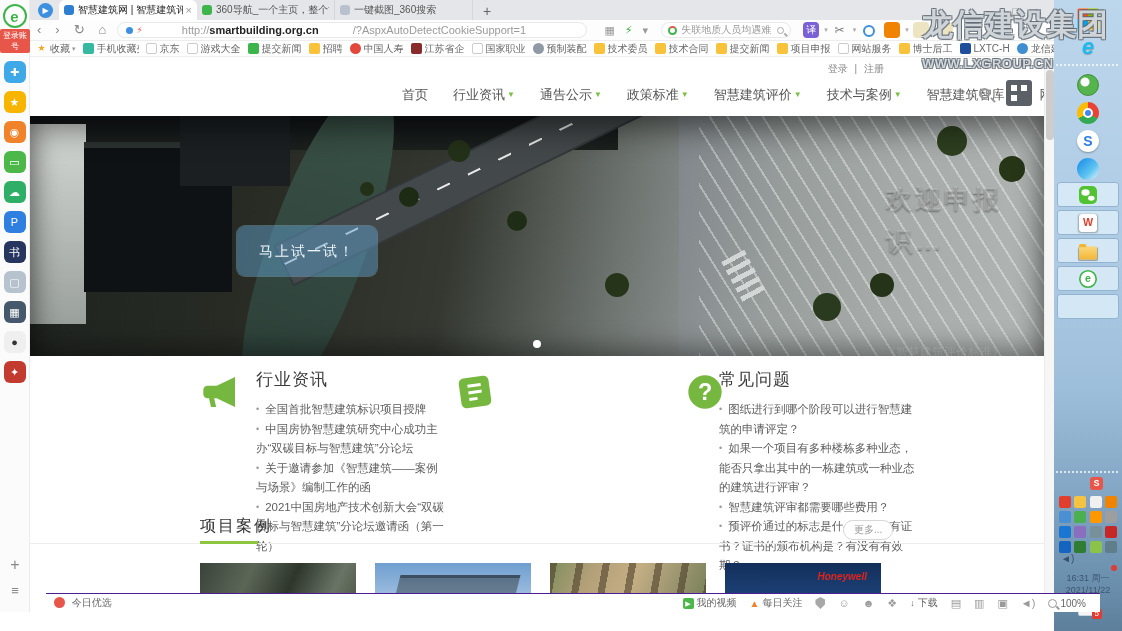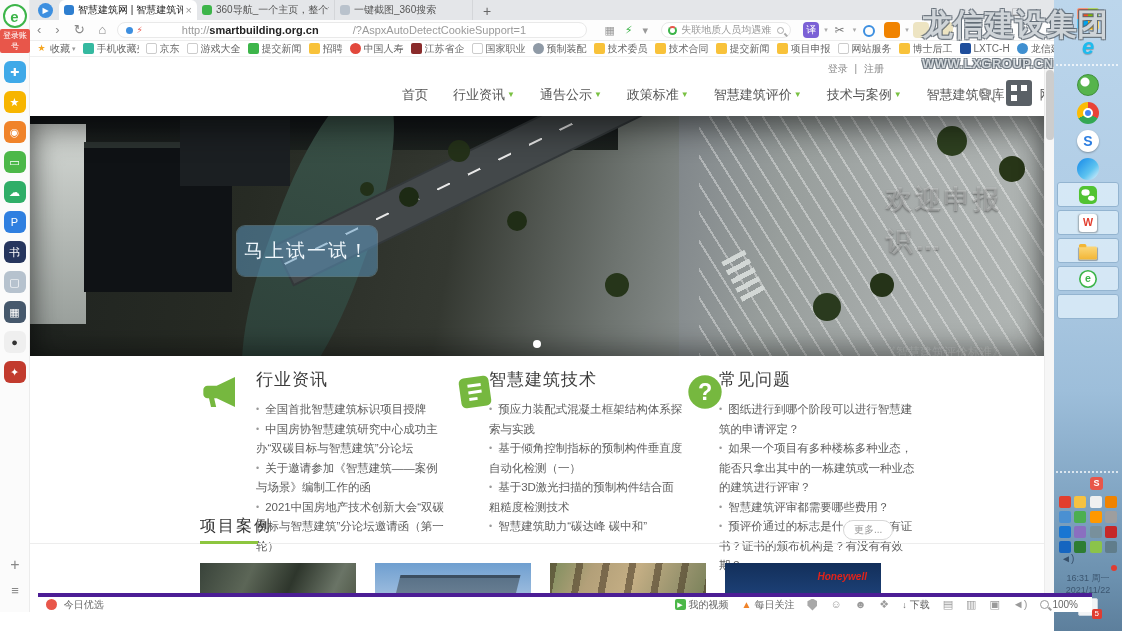--- a/index.html
+++ b/index.html
@@ -104,21 +104,21 @@
   .h-parking{right:0;top:0;width:36%;height:100%;background:linear-gradient(100deg,#80868a 0%,#989e9c 30%,#a7acab 60%,#b2b7b5 100%);}
   .h-stripes{right:0;top:0;width:34%;height:100%;opacity:.45;
     background:repeating-linear-gradient(58deg,rgba(255,255,255,.8) 0 2px,transparent 2px 15px);}
   .h-cross{left:690px;top:148px;width:48px;height:26px;transform:rotate(62deg);
     background:repeating-linear-gradient(90deg,#d2d7d5 0 5px,transparent 5px 10px);}
   .h-trees{left:330px;top:66px;width:14px;height:14px;border-radius:50%;background:#223018;
     box-shadow:42px 8px 0 3px #1d2a14,92px -38px 0 4px #243119,150px 32px 0 3px #202d16,250px 96px 0 5px #26351a,
     460px 118px 0 7px #2a3a1e,515px 96px 0 5px #253318,585px -48px 0 8px #2e4020,645px -20px 0 6px #283618;}
   .h-vignette{inset:0;box-shadow:inset 0 14px 30px rgba(0,0,0,.45),inset 0 -10px 24px rgba(0,0,0,.3);}
   #hero-cta{position:absolute;left:207px;top:110px;width:140px;height:50px;background:rgba(96,158,200,.5);
-    border-radius:8px;color:#eef6fb;font-size:19px;letter-spacing:2px;text-align:center;line-height:50px;
+    border-radius:8px;color:#eef6fb;font-size:14px;letter-spacing:2px;text-align:center;line-height:50px;
     box-shadow:0 0 0 1px rgba(150,200,230,.35);}
   #hero-overlay{position:absolute;right:8px;top:62px;width:150px;color:rgba(255,255,255,.3);font-size:26px;font-weight:bold;line-height:42px;letter-spacing:3px;text-shadow:0 1px 2px rgba(0,0,0,.4);}
   #hero-oversub{position:absolute;right:20px;top:228px;width:140px;color:rgba(255,255,255,.14);font-size:12px;}
   #hero-dot{position:absolute;left:503px;top:224px;width:8px;height:8px;border-radius:50%;background:#fff;}
 
   
   .col{position:absolute;top:310px;}
   .col .c-icon{position:absolute;left:0;top:4px;width:40px;height:40px;}
   .col h3{font-size:17px;color:#3c3c3c;font-weight:normal;letter-spacing:1px;margin-bottom:9px;}
   .col ul{list-style:none;}
@@ -135,21 +135,21 @@
   .t0{left:170px;background:linear-gradient(115deg,#39433a 0%,#5c6657 30%,#2e362c 55%,#6a7466 80%,#49513f 100%);}
   .t1{left:345px;background:linear-gradient(180deg,#6f9fd0 0%,#9cbcde 55%,#d9e4ee 100%);}
   .t1 .wedge{position:absolute;left:18px;top:12px;width:120px;height:60px;background:linear-gradient(180deg,#5a7288,#8c9dac);transform:skewX(-14deg);border-top:3px solid #3c4e60;}
   .t2{left:520px;background:linear-gradient(115deg,#7e8e5e 0%,#b3a079 25%,#c4ae84 50%,#93906b 78%,#6f7c52 100%);}
   .t2 .towers{position:absolute;inset:0;background:repeating-linear-gradient(100deg,rgba(70,55,35,.55) 0 7px,transparent 7px 26px);}
   .t3{left:695px;background:linear-gradient(180deg,#132f5a 0%,#1c4076 55%,#2a508c 100%);}
   .t3 .hb{position:absolute;left:20px;bottom:-6px;width:120px;height:34px;background:linear-gradient(180deg,#c8cdd4,#8e98a4);transform:skewX(-8deg);}
   .t3 .hlogo{position:absolute;right:14px;top:8px;color:#e2231a;font-size:10px;font-weight:bold;font-style:italic;}
 
   
-  #statusbar{position:absolute;left:8px;bottom:0;width:1054px;height:19px;background:#fff;border-top:4px solid #4c1d95;display:flex;align-items:center;font-size:10px;color:#666;z-index:6;}
+  #statusbar{position:absolute;left:16px;bottom:0;width:1054px;height:19px;background:#fff;border-top:1px solid #4c1d95;display:flex;align-items:center;font-size:10px;color:#666;z-index:6;}
   .sb-reddot{width:11px;height:11px;border-radius:50%;background:#e8564a;display:inline-block;margin:0 4px 0 8px;vertical-align:-2px;}
   .sb-right{margin-left:auto;display:flex;align-items:center;margin-right:14px;}
   .sb-item{display:flex;align-items:center;margin-left:13px;color:#666;}
   .sb-item i{font-style:normal;margin-right:3px;font-size:9px;}
   .sb-item .vid{color:#fff;background:#4cb849;border-radius:2px;width:11px;height:11px;line-height:11px;text-align:center;font-size:7px;}
   .sb-item .flame{color:#f0832a;font-size:10px;}
   .sb-ic{margin-left:13px;color:#9a9a9a;font-size:11px;line-height:11px;}
   .sb-shield{width:10px;height:12px;background:#a8a8a8;clip-path:polygon(50% 0,100% 22%,100% 58%,50% 100%,0 58%,0 22%);}
   .sb-mag{position:relative;width:9px;height:9px;border:1.5px solid #999;border-radius:50%;display:inline-block;margin-right:3px;}
   .sb-mag::after{content:"";position:absolute;left:7px;top:7px;width:4px;height:1.5px;background:#999;transform:rotate(45deg);}
@@ -401,29 +401,20 @@
                 <li>关于邀请参加《智慧建筑——案例与场景》编制工作的函</li>
                 <li>2021中国房地产技术创新大会“双碳目标与智慧建筑”分论坛邀请函（第一轮）</li>
               </ul>
             </div>
           </div>
           <div class="col" style="left: 425px; width: 228px;">
             <span class="c-icon"><svg viewBox="0 0 24 24" style="transform:rotate(-8deg)">
                 <rect x="3" y="3" width="18" height="18" rx="3" fill="#76b83f"></rect>
                 <path d="M8 8h8M8 12h8M8 16h5" stroke="#fff" stroke-width="1.8" fill="none"></path>
               </svg></span>
-            <div class="body" style="margin-left: 34px;">
-              <h3>智慧建筑技术</h3>
-              <ul>
-                <li>预应力装配式混凝土框架结构体系探索与实践</li>
-                <li>基于倾角控制指标的预制构件垂直度自动化检测（一）</li>
-                <li>基于3D激光扫描的预制构件结合面粗糙度检测技术</li>
-                <li>智慧建筑助力“碳达峰 碳中和”</li>
-              </ul>
-            </div>
           </div>
           <div class="col" style="left: 655px; width: 238px;">
             <span class="c-icon"><svg viewBox="0 0 24 24">
                 <circle cx="12" cy="12" r="10" fill="#76b83f"></circle>
                 <text x="12" y="17" font-size="14" font-weight="bold" fill="#fff" text-anchor="middle">?</text>
               </svg></span>
             <div class="body" style="margin-left: 34px;">
               <h3>常见问题</h3>
               <ul>
                 <li>图纸进行到哪个阶段可以进行智慧建筑的申请评定？</li>

